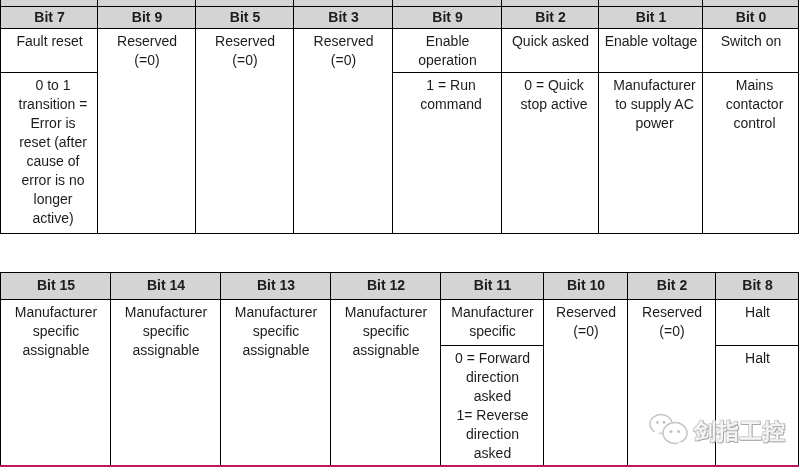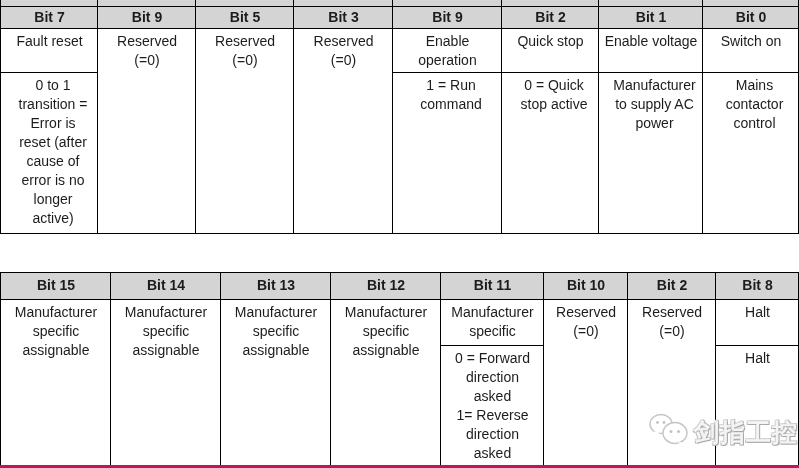--- a/index.html
+++ b/index.html
@@ -37,35 +37,35 @@
   .t1 { border-top: none; }
   .t1 tr.strip td {
     height: 6px; padding: 0;
     background: #d4d4d4;
     border-top: none;
   }
   .t1 th { height: 21px; }
   .t1 tr.r1 td { height: 40px; }
   .t1 tr.r2 td { height: 161px; padding-left: 12px; }
   
-  .t2 { margin-top: 38px; border-bottom: 5px solid #be185d; }
+  .t2 { margin-top: 38px; border-bottom: 2px solid #be185d; }
   .t2 th { height: 27px; }
   .t2 tr.r1 td { height: 46px; }
   .t2 tr.r2 td { height: 118px; }
   .pre { white-space: pre-line; }
   
   .watermark {
     position: absolute;
     left: 648px; top: 412px;
     display: flex; align-items: center;
     z-index: 3;
     pointer-events: none;
   }
   .watermark .wm-text {
-    font-size: 25px;
+    font-size: 22px;
     font-weight: bold;
     letter-spacing: 1px;
     color: #f4f4f4;
     text-shadow: 1px 1px 0 #a8a8a8, -1px -1px 0 #d6d6d6,
                  1px -1px 0 #bdbdbd, -1px 1px 0 #bdbdbd;
     white-space: nowrap;
   }
   .watermark .wm-icon { margin-right: 4px; }
 </style>
 </head>
@@ -104,21 +104,21 @@
       <th>Bit 2</th>
       <th>Bit 1</th>
       <th>Bit 0</th>
     </tr>
     <tr class="r1">
       <td>Fault reset</td>
       <td rowspan="2">Reserved (=0)</td>
       <td rowspan="2">Reserved (=0)</td>
       <td rowspan="2">Reserved (=0)</td>
       <td>Enable operation</td>
-      <td>Quick stop</td>
+      <td>Quick asked</td>
       <td>Enable voltage</td>
       <td>Switch on</td>
     </tr>
     <tr class="r2">
       <td>0 to 1 transition = Error is reset (after cause of error is no longer active)</td>
       <td>1 = Run command</td>
       <td>0 = Quick stop active</td>
       <td>Manufacturer to supply AC power</td>
       <td>Mains contactor control</td>
     </tr>

